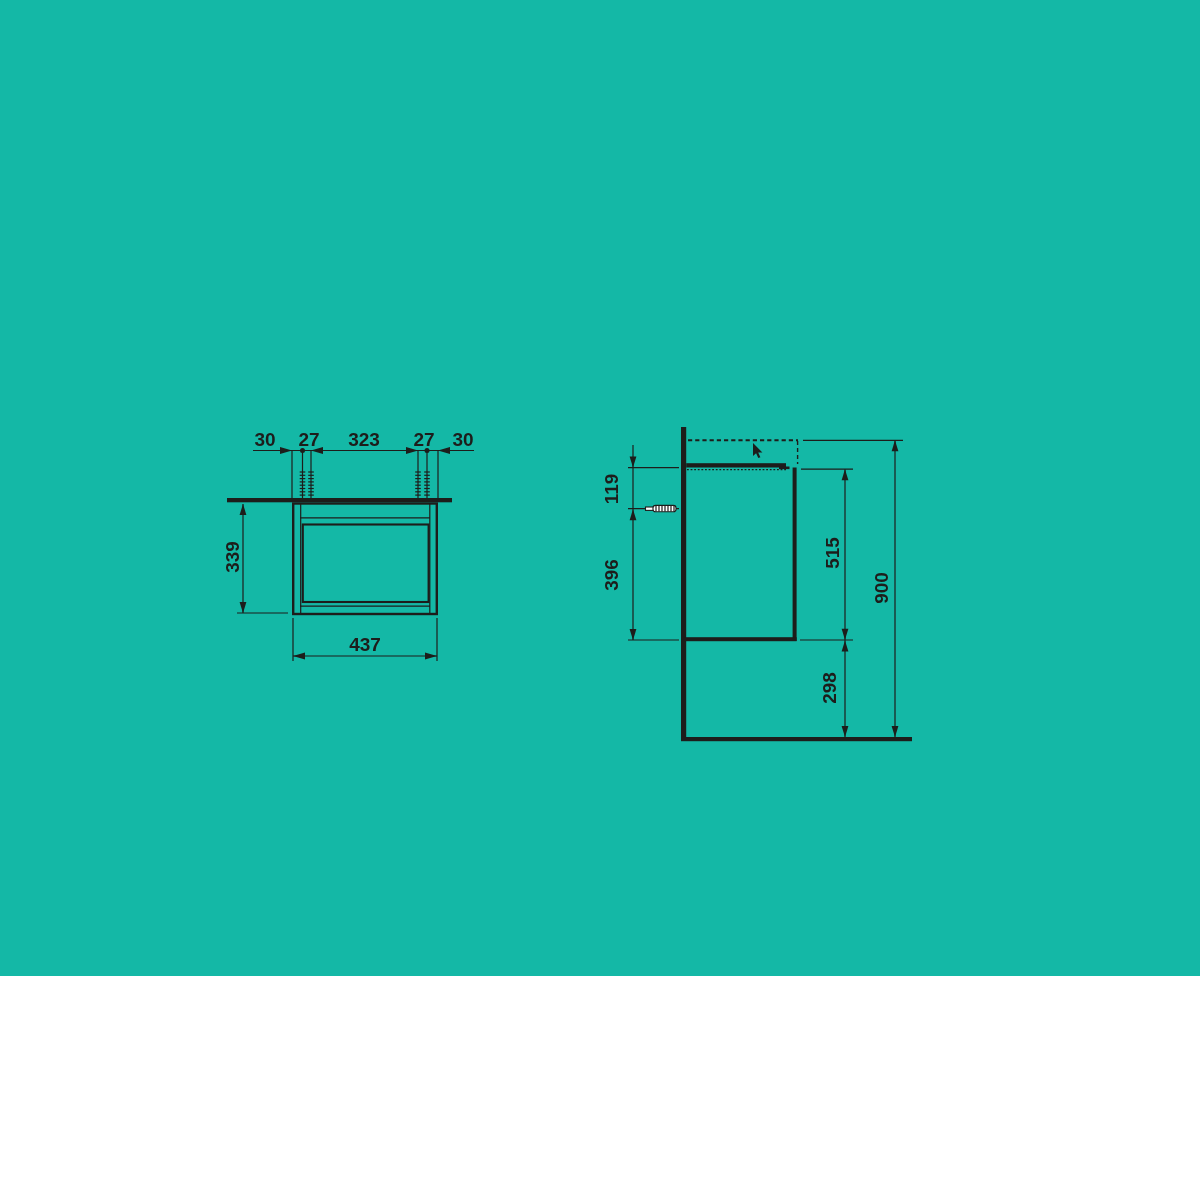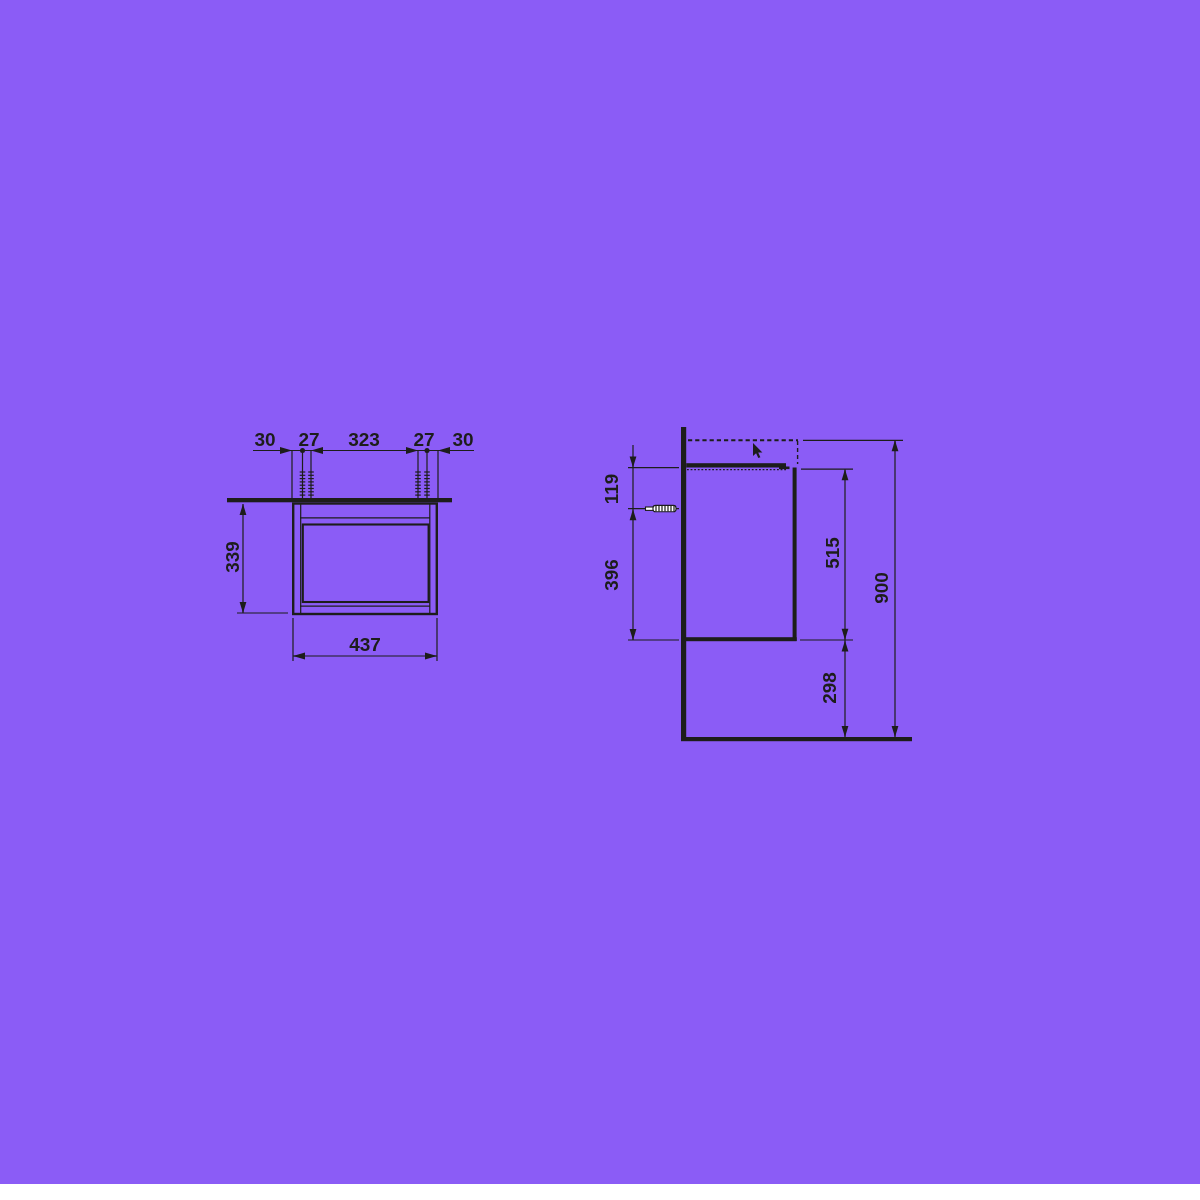--- a/index.html
+++ b/index.html
@@ -1,19 +1,19 @@
 <!DOCTYPE html>
 <html><head>
 <meta charset="utf-8">
 <style>
   html,body{margin:0;padding:0;background:#ffffff;}
   .canvas{
     position:relative;
-    width:1200px;height:1184px;
-    background:#8b5cf6;
+    width:1200px;height:976px;
+    background:#14b8a6;
     overflow:hidden;
   }
   svg{display:block;}
   
   .thin{fill:none;stroke:#1d1d1b;stroke-width:1.2;}
   .med{fill:none;stroke:#1d1d1b;stroke-width:2.4;}
   .drawer{fill:none;stroke:#1d1d1b;stroke-width:2.1;}
   .fillb{fill:#1d1d1b;stroke:none;}
   .dash{fill:none;stroke:#1d1d1b;stroke-width:2;stroke-dasharray:4.2 3;}
   .dashv{fill:none;stroke:#1d1d1b;stroke-width:1.4;stroke-dasharray:4 3;}

